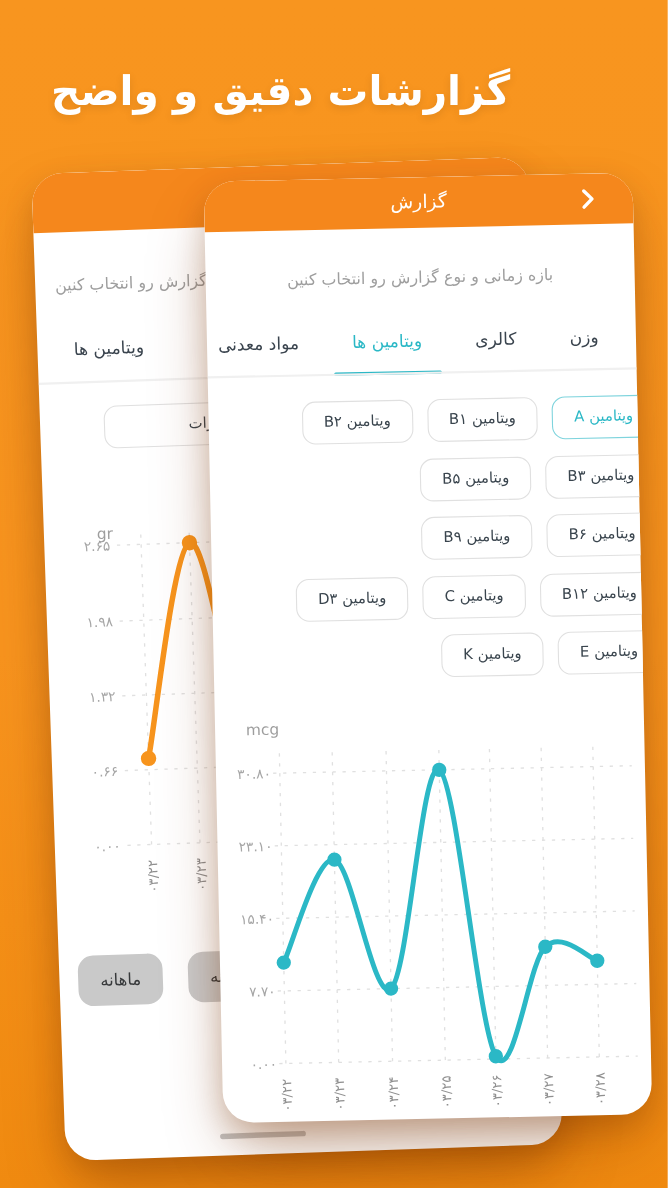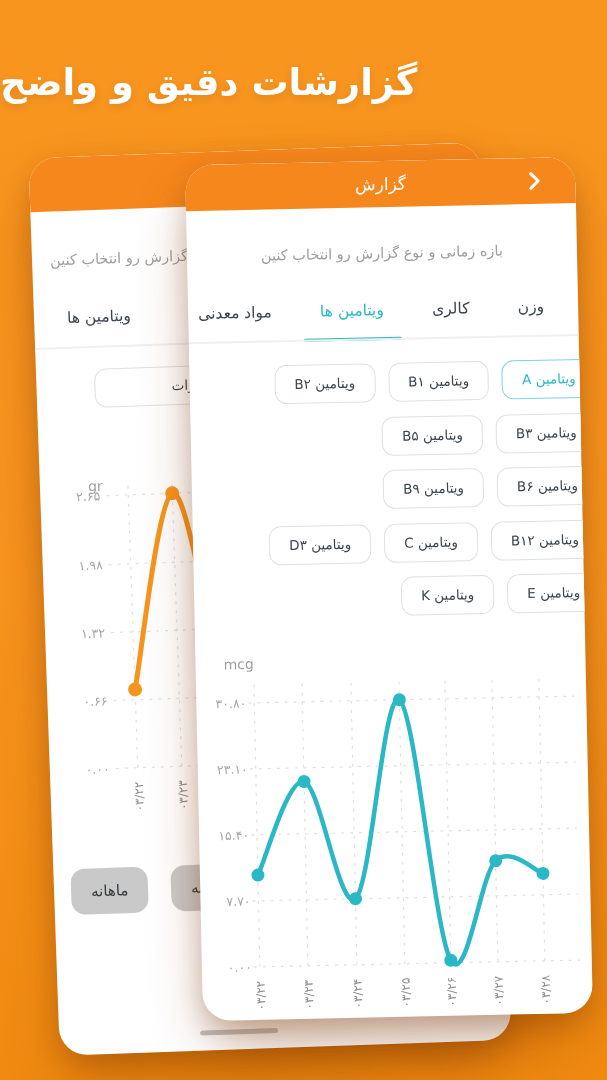--- a/index.html
+++ b/index.html
@@ -2,21 +2,21 @@
 <html lang="fa"><head>
 <meta charset="utf-8">
 <style>
   html,body{margin:0;padding:0;}
   body{
     width:607px;height:1080px;overflow:hidden;position:relative;
     font-family:"DejaVu Sans",sans-serif;
     background:linear-gradient(180deg,#F8951F 0%,#F8941E 55%,#F08A10 100%);
   }
   .page-title{
-    position:absolute;top:36px;left:0;width:510px;
+    position:absolute;top:36px;left:0;width:510px;text-align:center;
     color:#fff;font-size:37px;font-weight:bold;letter-spacing:-1px;
     text-shadow:0 3px 8px rgba(0,0,0,.10);
   }
   .card{
     position:absolute;background:#fff;border-radius:28px;overflow:hidden;
     box-shadow:0 30px 60px -10px rgba(120,50,0,.40),0 10px 25px rgba(120,50,0,.22);
   }
   .card-back{left:44px;top:150px;width:452px;height:898px;transform:rotate(-2deg);}
   .card-front{left:194px;top:161px;width:390px;height:856px;transform:rotate(-1.2deg);}
   .card-header{

